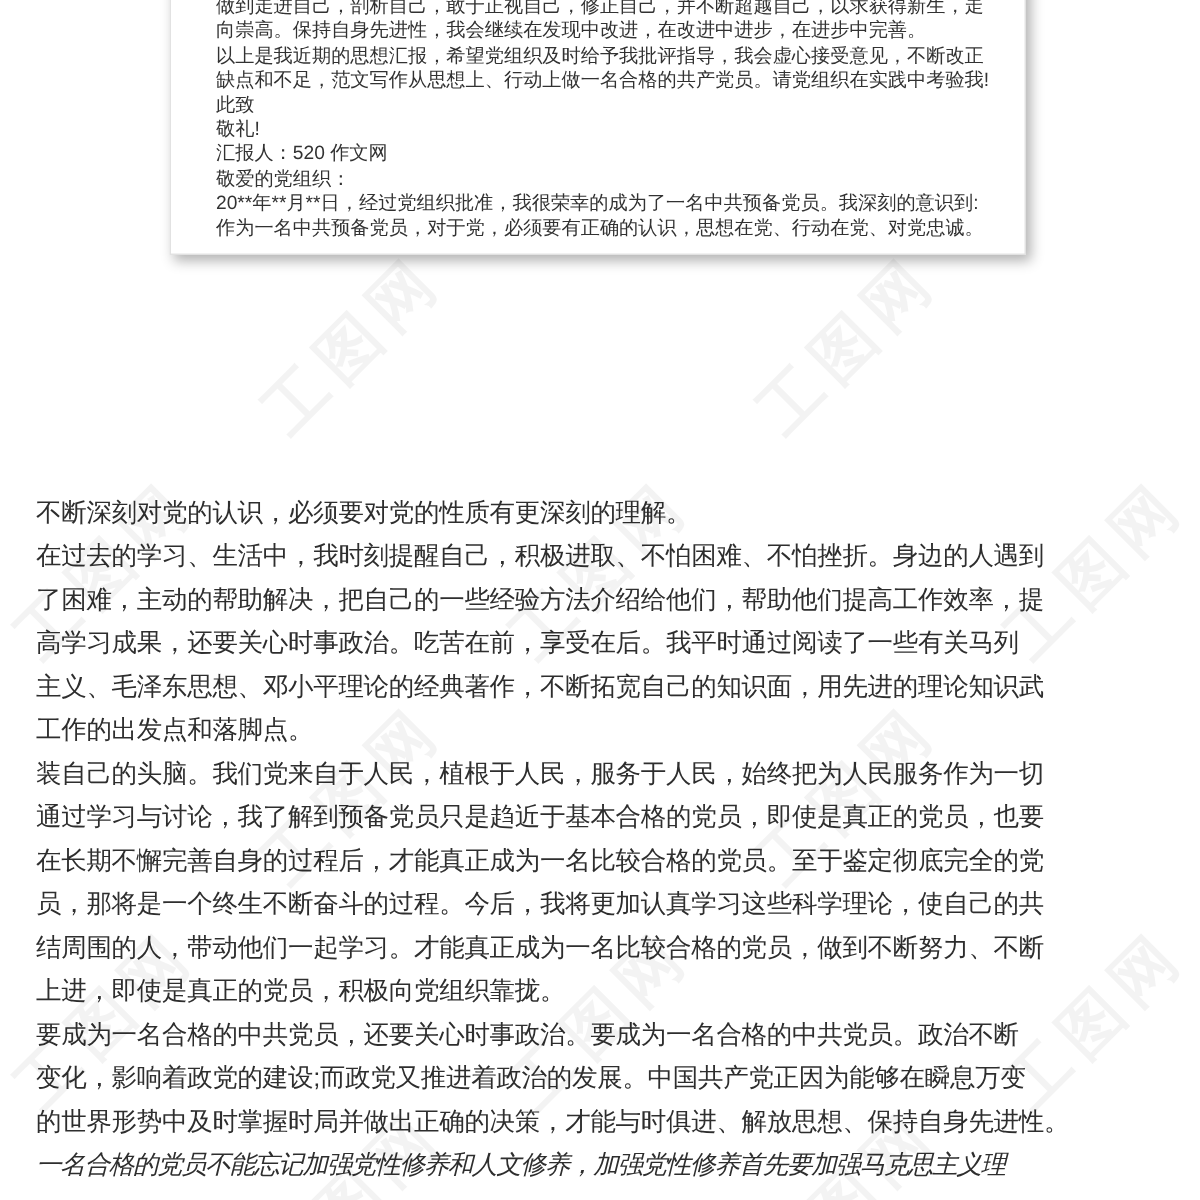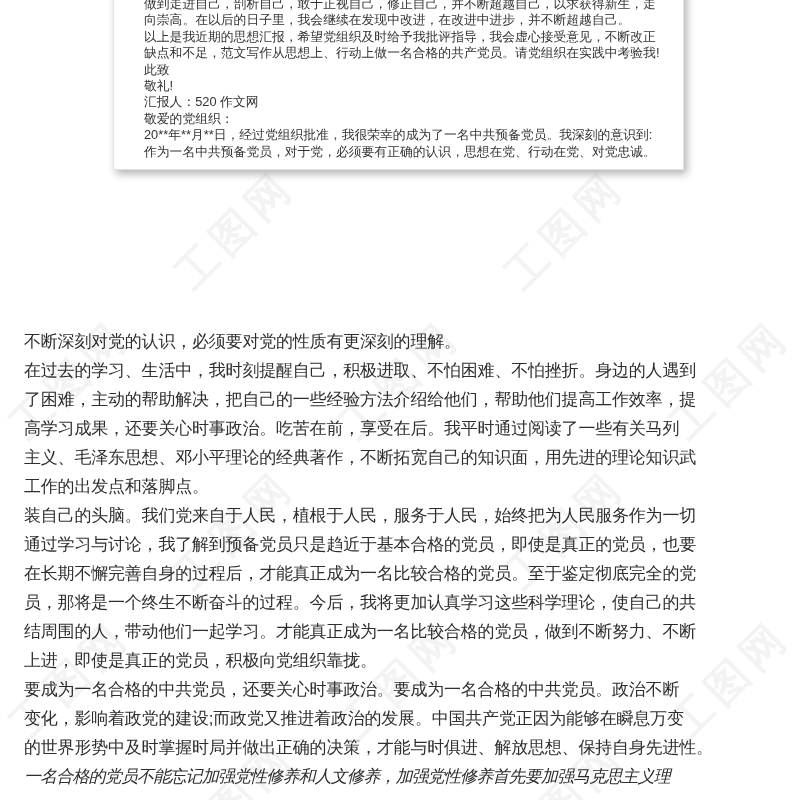--- a/index.html
+++ b/index.html
@@ -94,21 +94,21 @@
       <div class="watermark" style="left: 70px; top: 680px;">工图网</div>
       <div class="watermark" style="left: 400px; top: 680px;">工图网</div>
       <div class="watermark" style="left: 730px; top: 680px;">工图网</div>
       <div class="watermark" style="left: 235px; top: 800px;">工图网</div>
       <div class="watermark" style="left: 565px; top: 800px;">工图网</div>
     </div>
 
   <div class="preview-card">
     <div class="card-lines">
         <div class="card-line">做到走进自己，剖析自己，敢于正视自己，修正自己，并不断超越自己，以求获得新生，走</div>
-        <div class="card-line">向崇高。在以后的日子里，我会继续在发现中改进，在改进中进步，并不断超越自己。</div>
+        <div class="card-line">向崇高。保持自身先进性，我会继续在发现中改进，在改进中进步，在进步中完善。</div>
         <div class="card-line">以上是我近期的思想汇报，希望党组织及时给予我批评指导，我会虚心接受意见，不断改正</div>
         <div class="card-line">缺点和不足，范文写作从思想上、行动上做一名合格的共产党员。请党组织在实践中考验我!</div>
         <div class="card-line">此致</div>
         <div class="card-line">敬礼!</div>
         <div class="card-line">汇报人：520 作文网</div>
         <div class="card-line">敬爱的党组织：</div>
         <div class="card-line">20**年**月**日，经过党组织批准，我很荣幸的成为了一名中共预备党员。我深刻的意识到:</div>
         <div class="card-line">作为一名中共预备党员，对于党，必须要有正确的认识，思想在党、行动在党、对党忠诚。</div>
       </div>
   </div>

